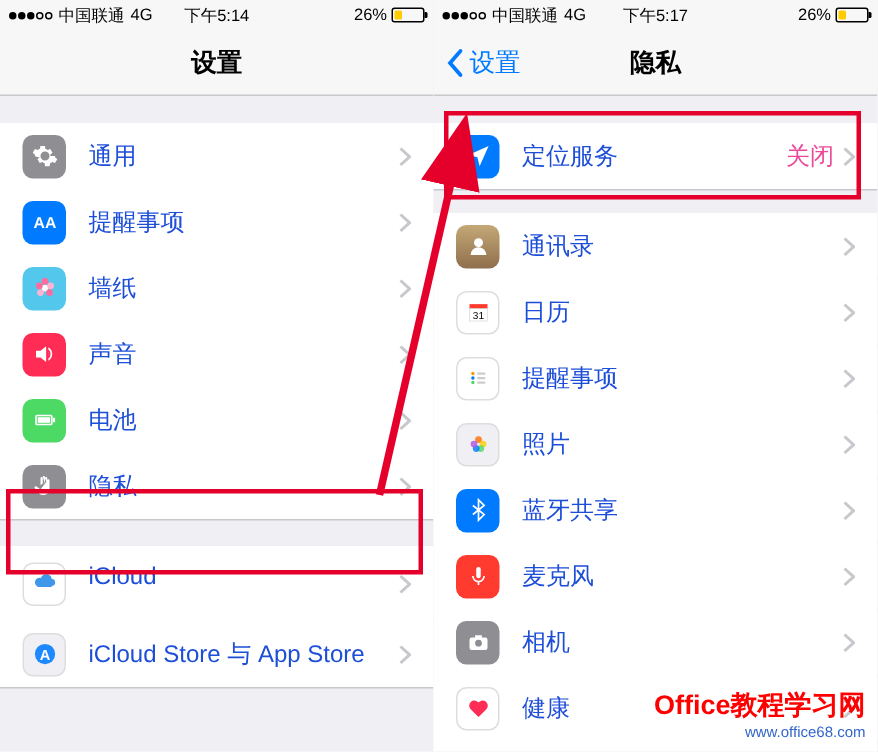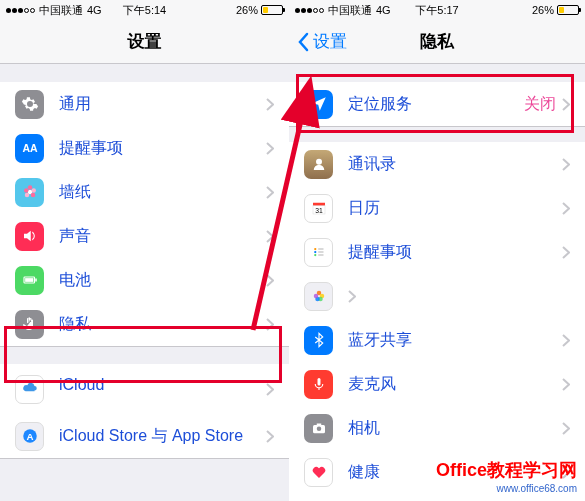--- a/index.html
+++ b/index.html
@@ -259,20 +259,21 @@
     <div class="row">
         <div class="icon" style="background:#efeff4;border:0.5px solid #ddd">
           <svg viewBox="0 0 24 24">
             <circle cx="12" cy="8" r="3" fill="#ff6b00" opacity="0.8"></circle>
             <circle cx="16" cy="12" r="3" fill="#ffcc00" opacity="0.8"></circle>
             <circle cx="14" cy="16" r="3" fill="#4cd964" opacity="0.8"></circle>
             <circle cx="10" cy="16" r="3" fill="#007aff" opacity="0.8"></circle>
             <circle cx="8" cy="12" r="3" fill="#af52de" opacity="0.8"></circle>
           </svg>
         </div>
+        <span class="label">照片</span>
         <svg class="chev">
           <path d="M1 1l6 5.5L1 12"></path>
         </svg>
       </div>
     <div class="row">
         <div class="icon" style="background:#007aff">
           <svg viewBox="0 0 24 24">
             <path d="M12 3v18l5-5-5-4 5-4-5-5zm0 9L7 8m5 4l-5 4" fill="none" stroke="#fff" stroke-width="1.5"></path>
           </svg>
         </div>

